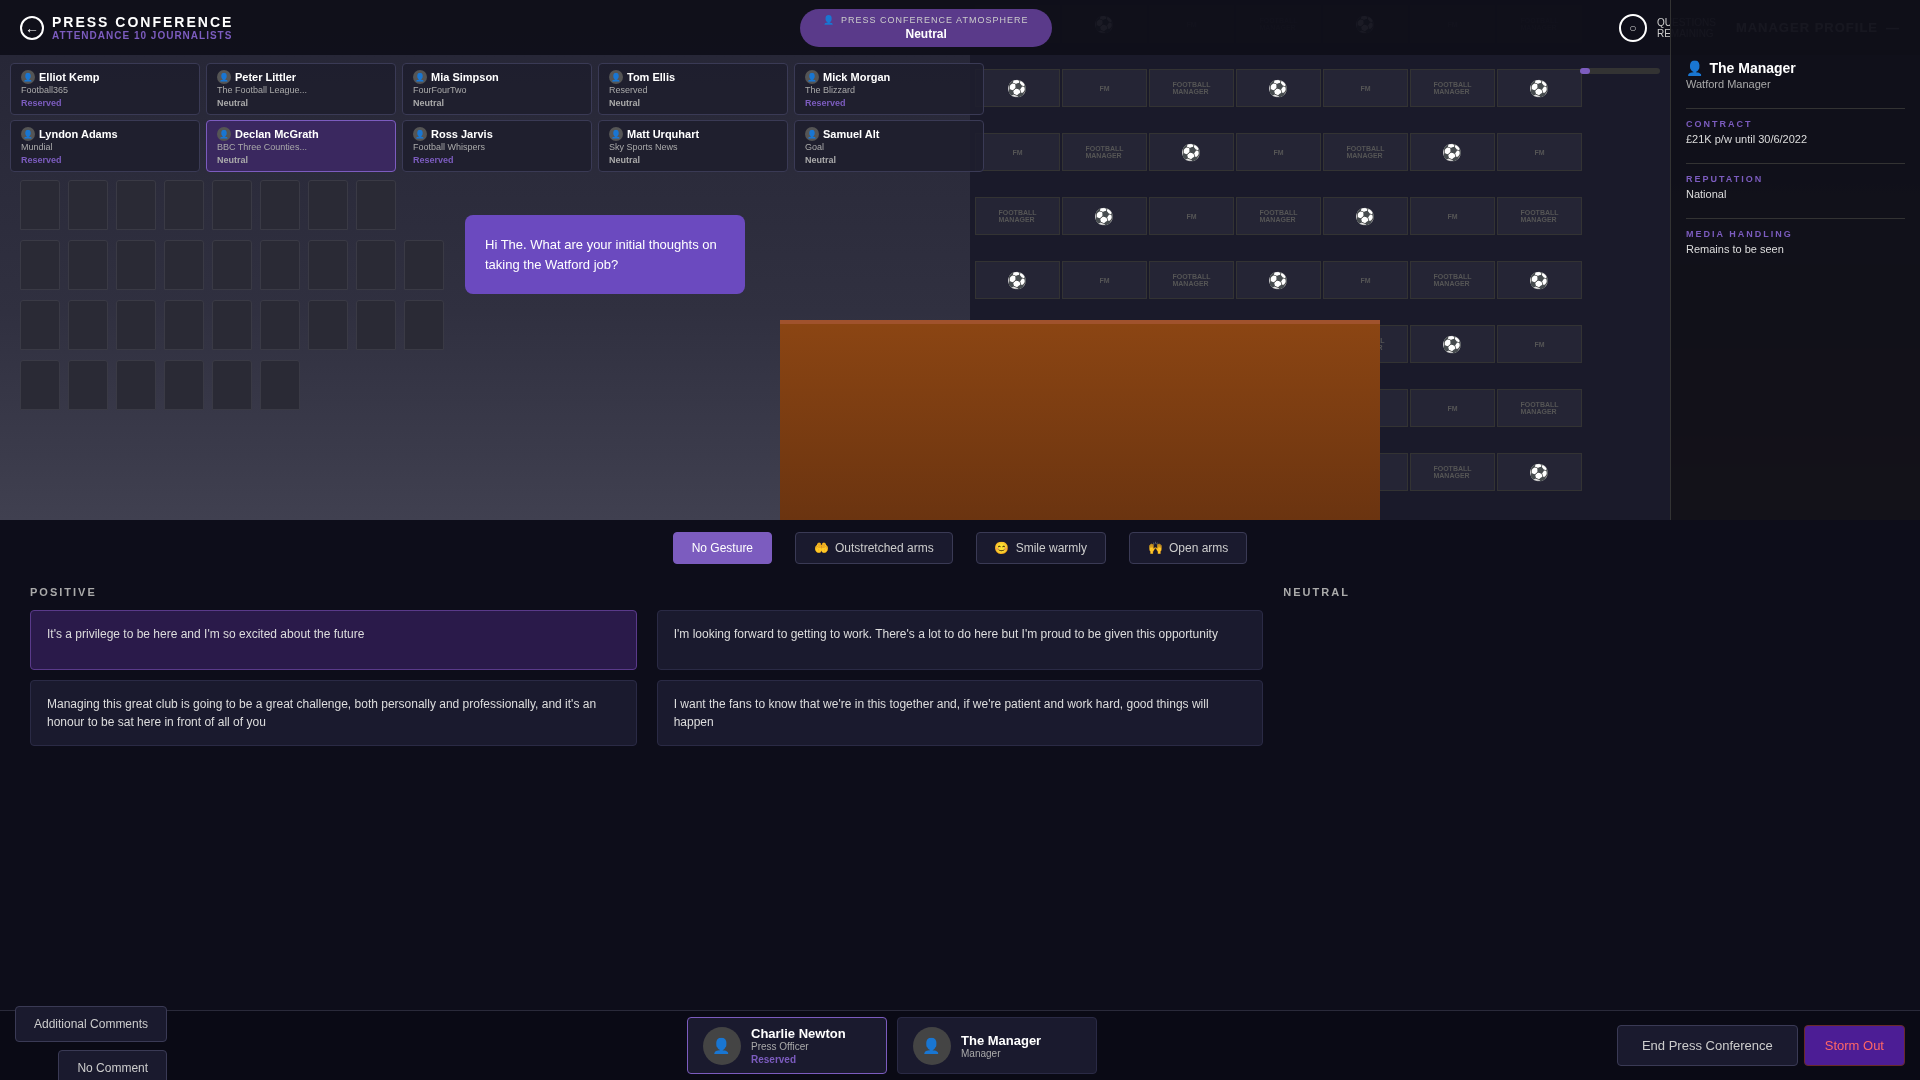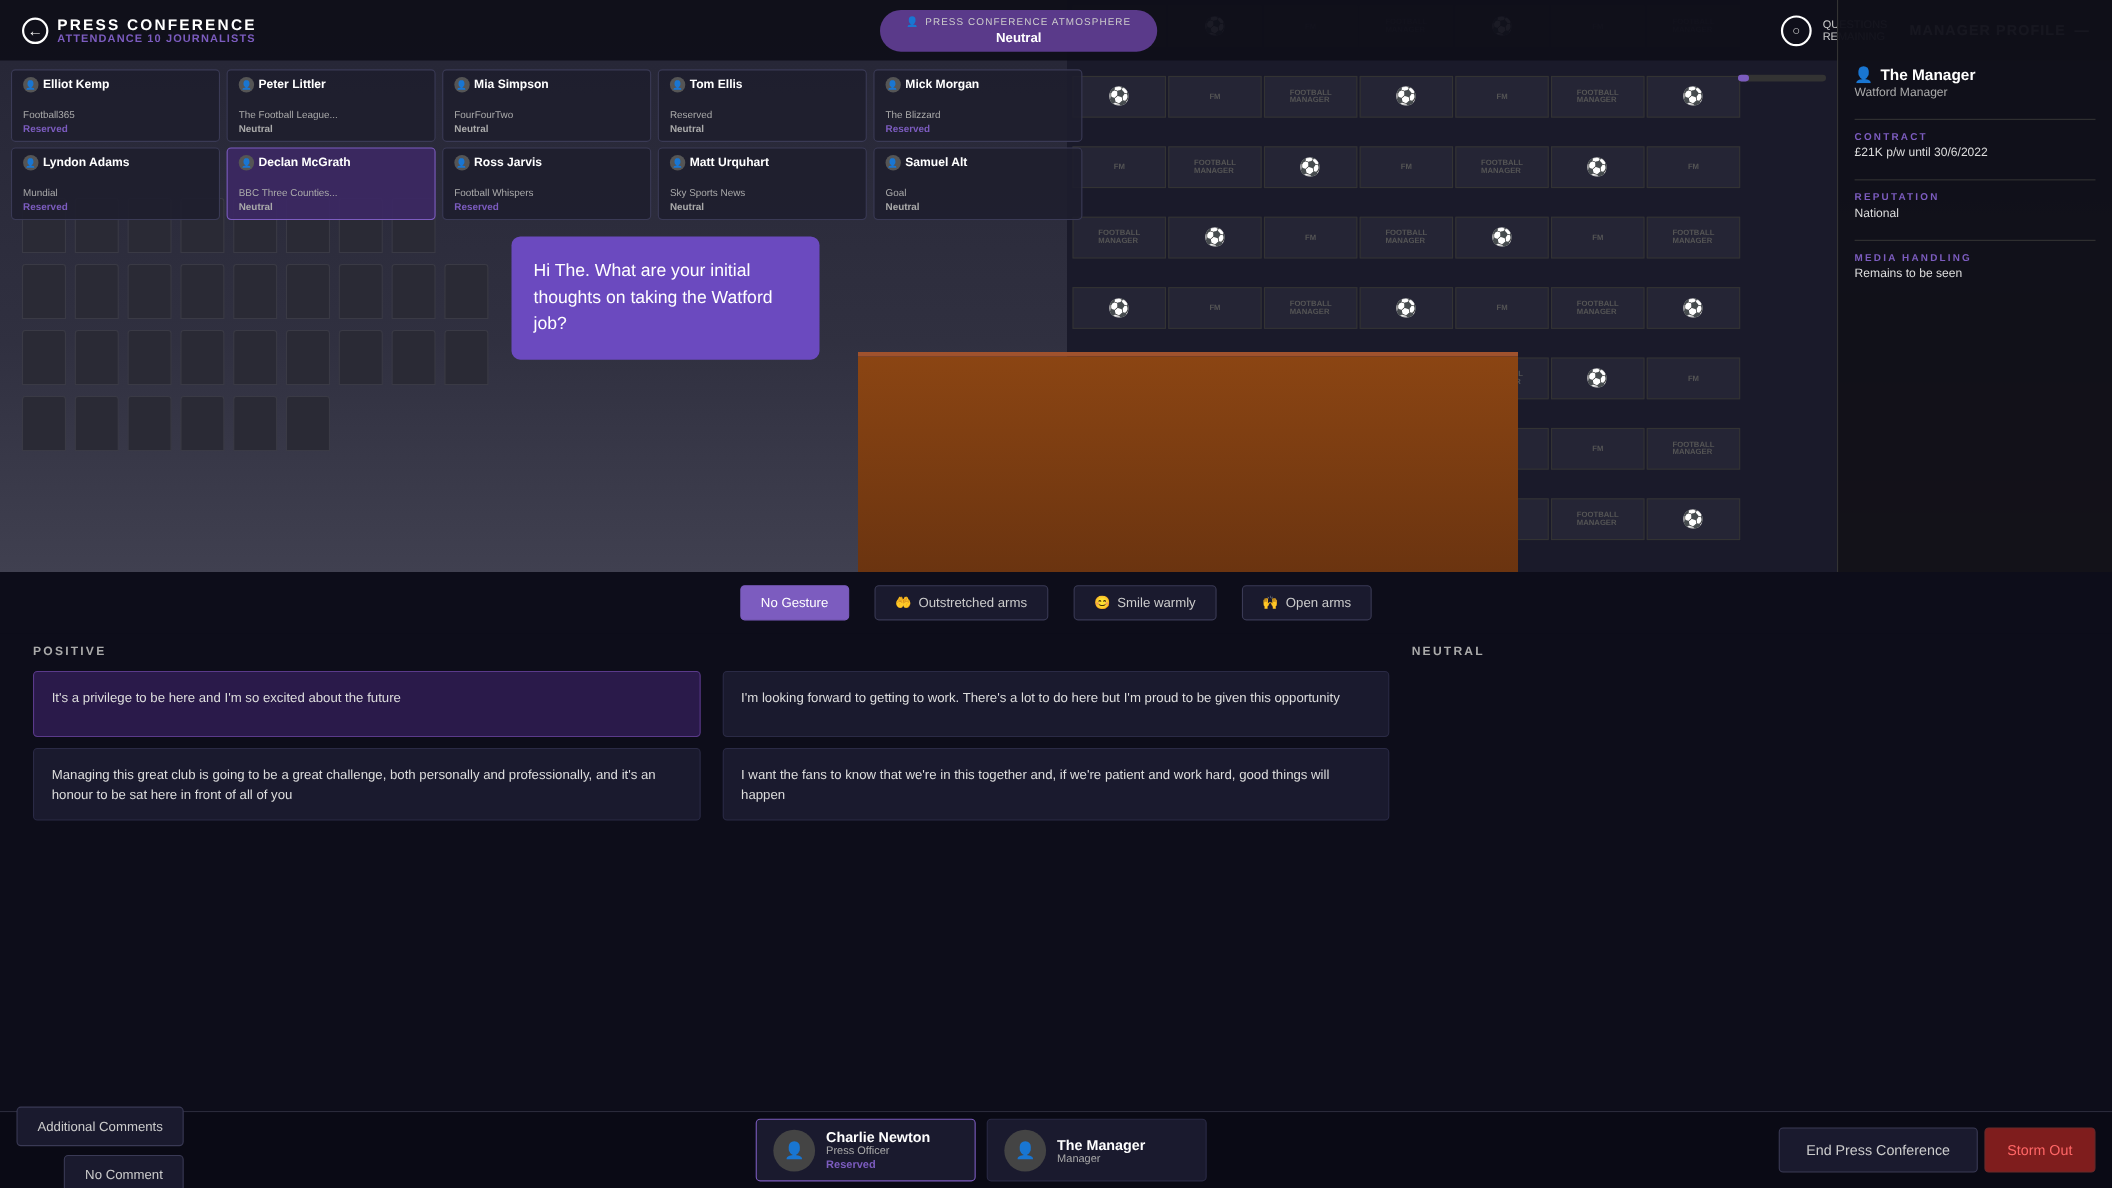--- a/index.html
+++ b/index.html
@@ -214,21 +214,21 @@
       font-size: 11px;
       font-weight: bold;
       color: #fff;
       display: flex;
       align-items: center;
       gap: 4px;
     }
     .journalist-outlet {
       font-size: 9px;
       color: #aaa;
-      margin-top: 15px;
+      margin-top: 1px;
     }
     .journalist-status {
       font-size: 9px;
       color: #7c5cbf;
       margin-top: 3px;
       font-weight: bold;
     }
     .journalist-status.neutral {
       color: #aaa;
     }
@@ -244,21 +244,21 @@
 
     
     .question-bubble {
       position: absolute;
       top: 215px; left: 465px;
       background: #6b4abf;
       border-radius: 8px;
       padding: 20px;
       width: 280px;
       z-index: 60;
-      font-size: 16px;
+      font-size: 13px;
       line-height: 1.5;
       color: #fff;
     }
 
     
     .right-sidebar {
       position: absolute;
       top: 0; right: 0;
       width: 250px; height: 520px;
       background: rgba(15, 15, 25, 0.97);
@@ -451,21 +451,21 @@
       padding: 12px 24px;
       background: #1a1a2e;
       border: 1px solid #3a3a55;
       border-radius: 4px;
       color: #ccc;
       font-size: 13px;
       cursor: pointer;
     }
     .storm-out-btn {
       padding: 12px 20px;
-      background: #7f1d1d;
+      background: #4c1d95;
       border: 1px solid #6a2a2a;
       border-radius: 4px;
       color: #ff6666;
       font-size: 13px;
       cursor: pointer;
     }
 
     
     .progress-bar-area {
       position: absolute;

